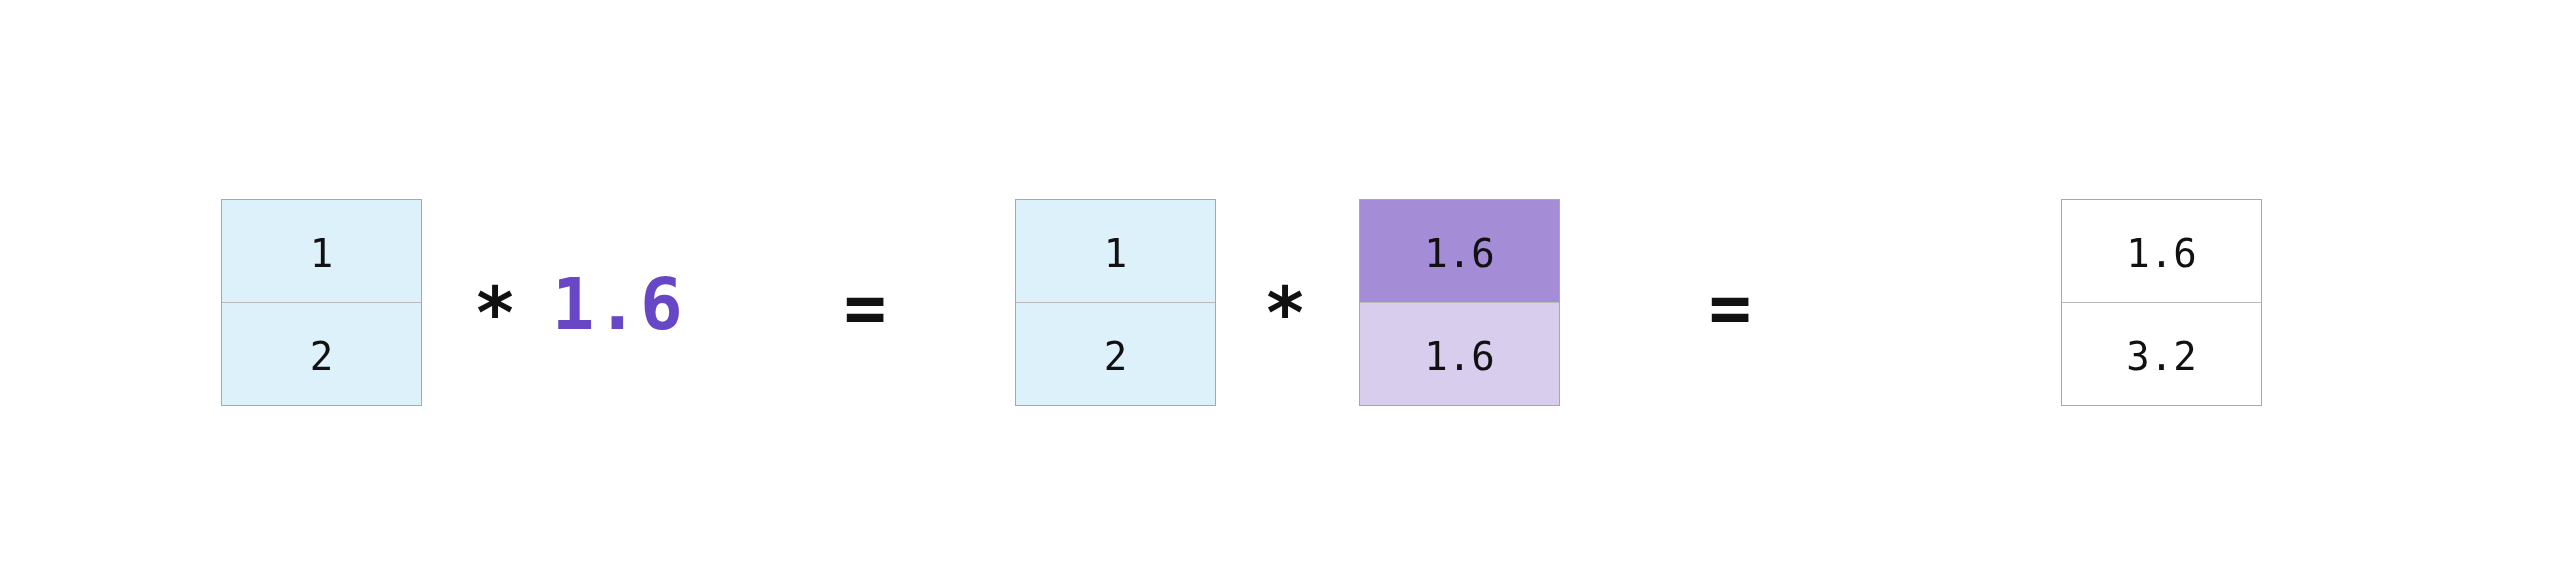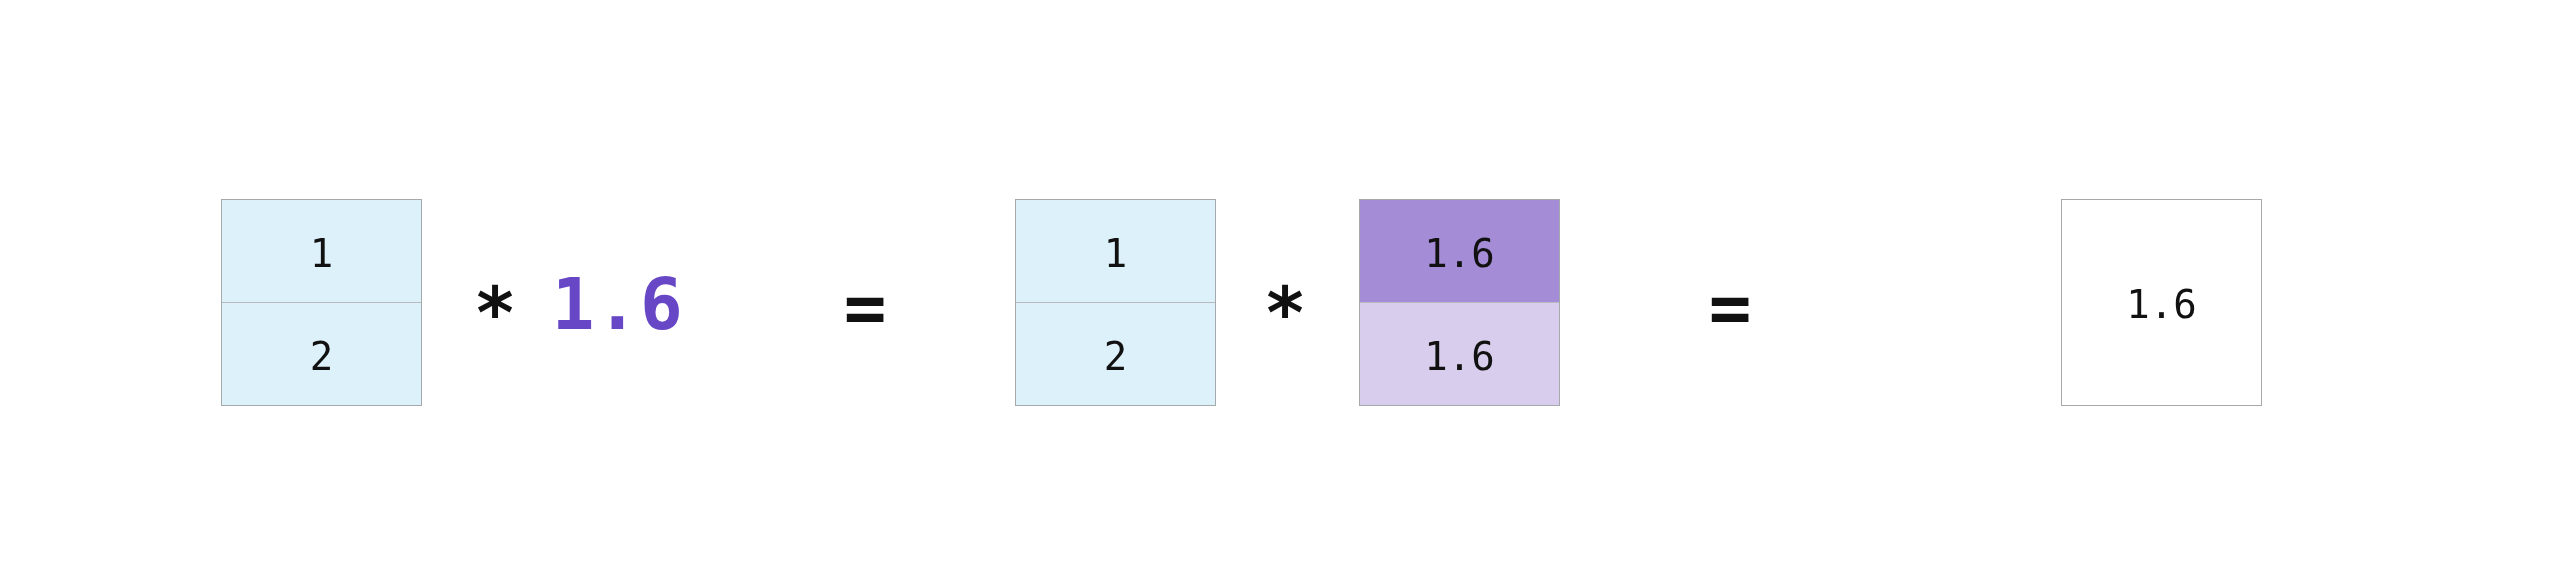--- a/index.html
+++ b/index.html
@@ -50,16 +50,17 @@
 
   <div class="vec" style="left: 1359px; border-color: rgb(165, 169, 172);">
     <div class="cell" style="background-color: rgb(165, 140, 214); color: rgb(17, 17, 17);">1.6</div>
     <div class="cell" style="background-color: rgb(217, 205, 238); color: rgb(17, 17, 17);">1.6</div>
   </div>
 
   <div class="op op-eq" style="left: 1730px; top: 305px; color: rgb(17, 17, 17);">=</div>
 
   <div class="vec" style="left: 2061px; border-color: rgb(165, 169, 172);">
     <div class="cell" style="background-color: rgb(255, 255, 255); color: rgb(17, 17, 17);">1.6</div>
+    <div class="cell" style="background-color: rgb(255, 255, 255); color: rgb(17, 17, 17);">3.2</div>
   </div>
 
 </div>
 
 
 </body></html>

